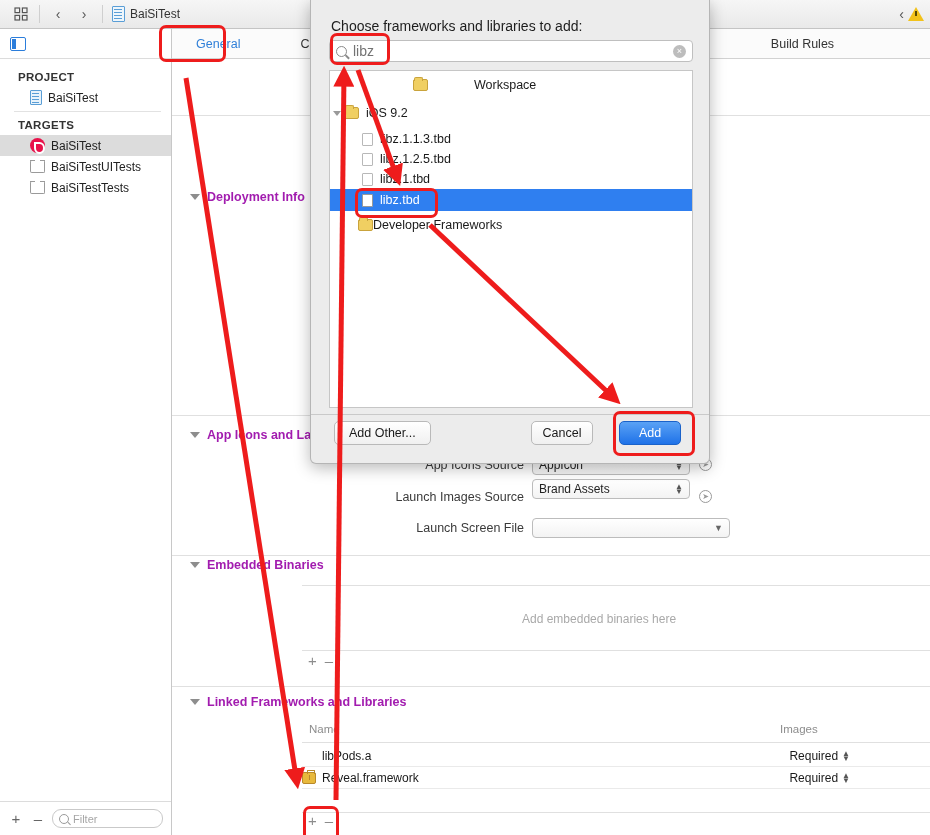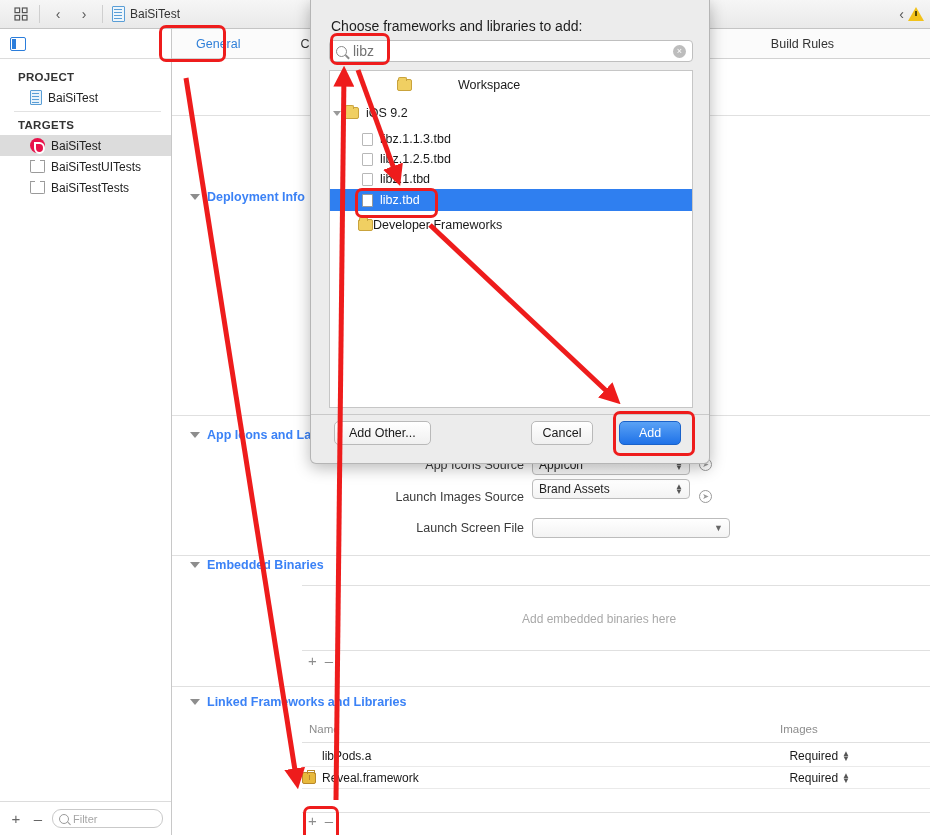--- a/index.html
+++ b/index.html
@@ -89,21 +89,21 @@
   .tab.active { color:#2f7fd8; }
 
   
   .content {
     position:absolute; left:172px; top:60px; width:758px; height:775px;
     background:#ffffff; overflow:hidden;
   }
   .hline { position:absolute; left:0; width:758px; height:1px; background:#e0e0e0; }
   .sect-head {
     position:absolute; display:flex; align-items:center; gap:7px;
-    font-size:12.5px; font-weight:bold; color:#3b82f6;
+    font-size:12.5px; font-weight:bold; color:#a21caf;
   }
   .tri { width:0;height:0;border-left:5px solid transparent;border-right:5px solid transparent;
          border-top:6px solid #8d8d8d;}
   .row-label {
     position:absolute; font-size:12.5px; color:#3a3a3a; text-align:right;
   }
   .popup-sel {
     position:absolute; height:20px; border:1px solid #bcbcbc; border-radius:4px;
     background:linear-gradient(#ffffff,#f3f3f3);
     font-size:12px; color:#222; display:flex; align-items:center; padding:0 6px;
@@ -337,21 +337,21 @@
     <div class="dlg-title">Choose frameworks and libraries to add:</div>
 
     <div class="srch">
       <span class="srch-glass"></span>
       <span class="srch-val">libz</span>
       <span class="srch-clear">×</span>
     </div>
 
     <div class="dlg-list">
       <div style="height:4px;"></div>
-      <div class="li" style="padding-left:14px;gap:39px;">
+      <div class="li" style="padding-left:30px;gap:39px;">
         <span class="disc"></span>
         <span class="ico-folder"></span>
         <span style="margin-left:7px;">Workspace</span>
       </div>
       <div style="height:8px;"></div>
       <div class="li" style="padding-left:0px;">
         <span class="disc">
             <span class="disc-tri"></span>
           </span>
         <span class="ico-folder"></span>

